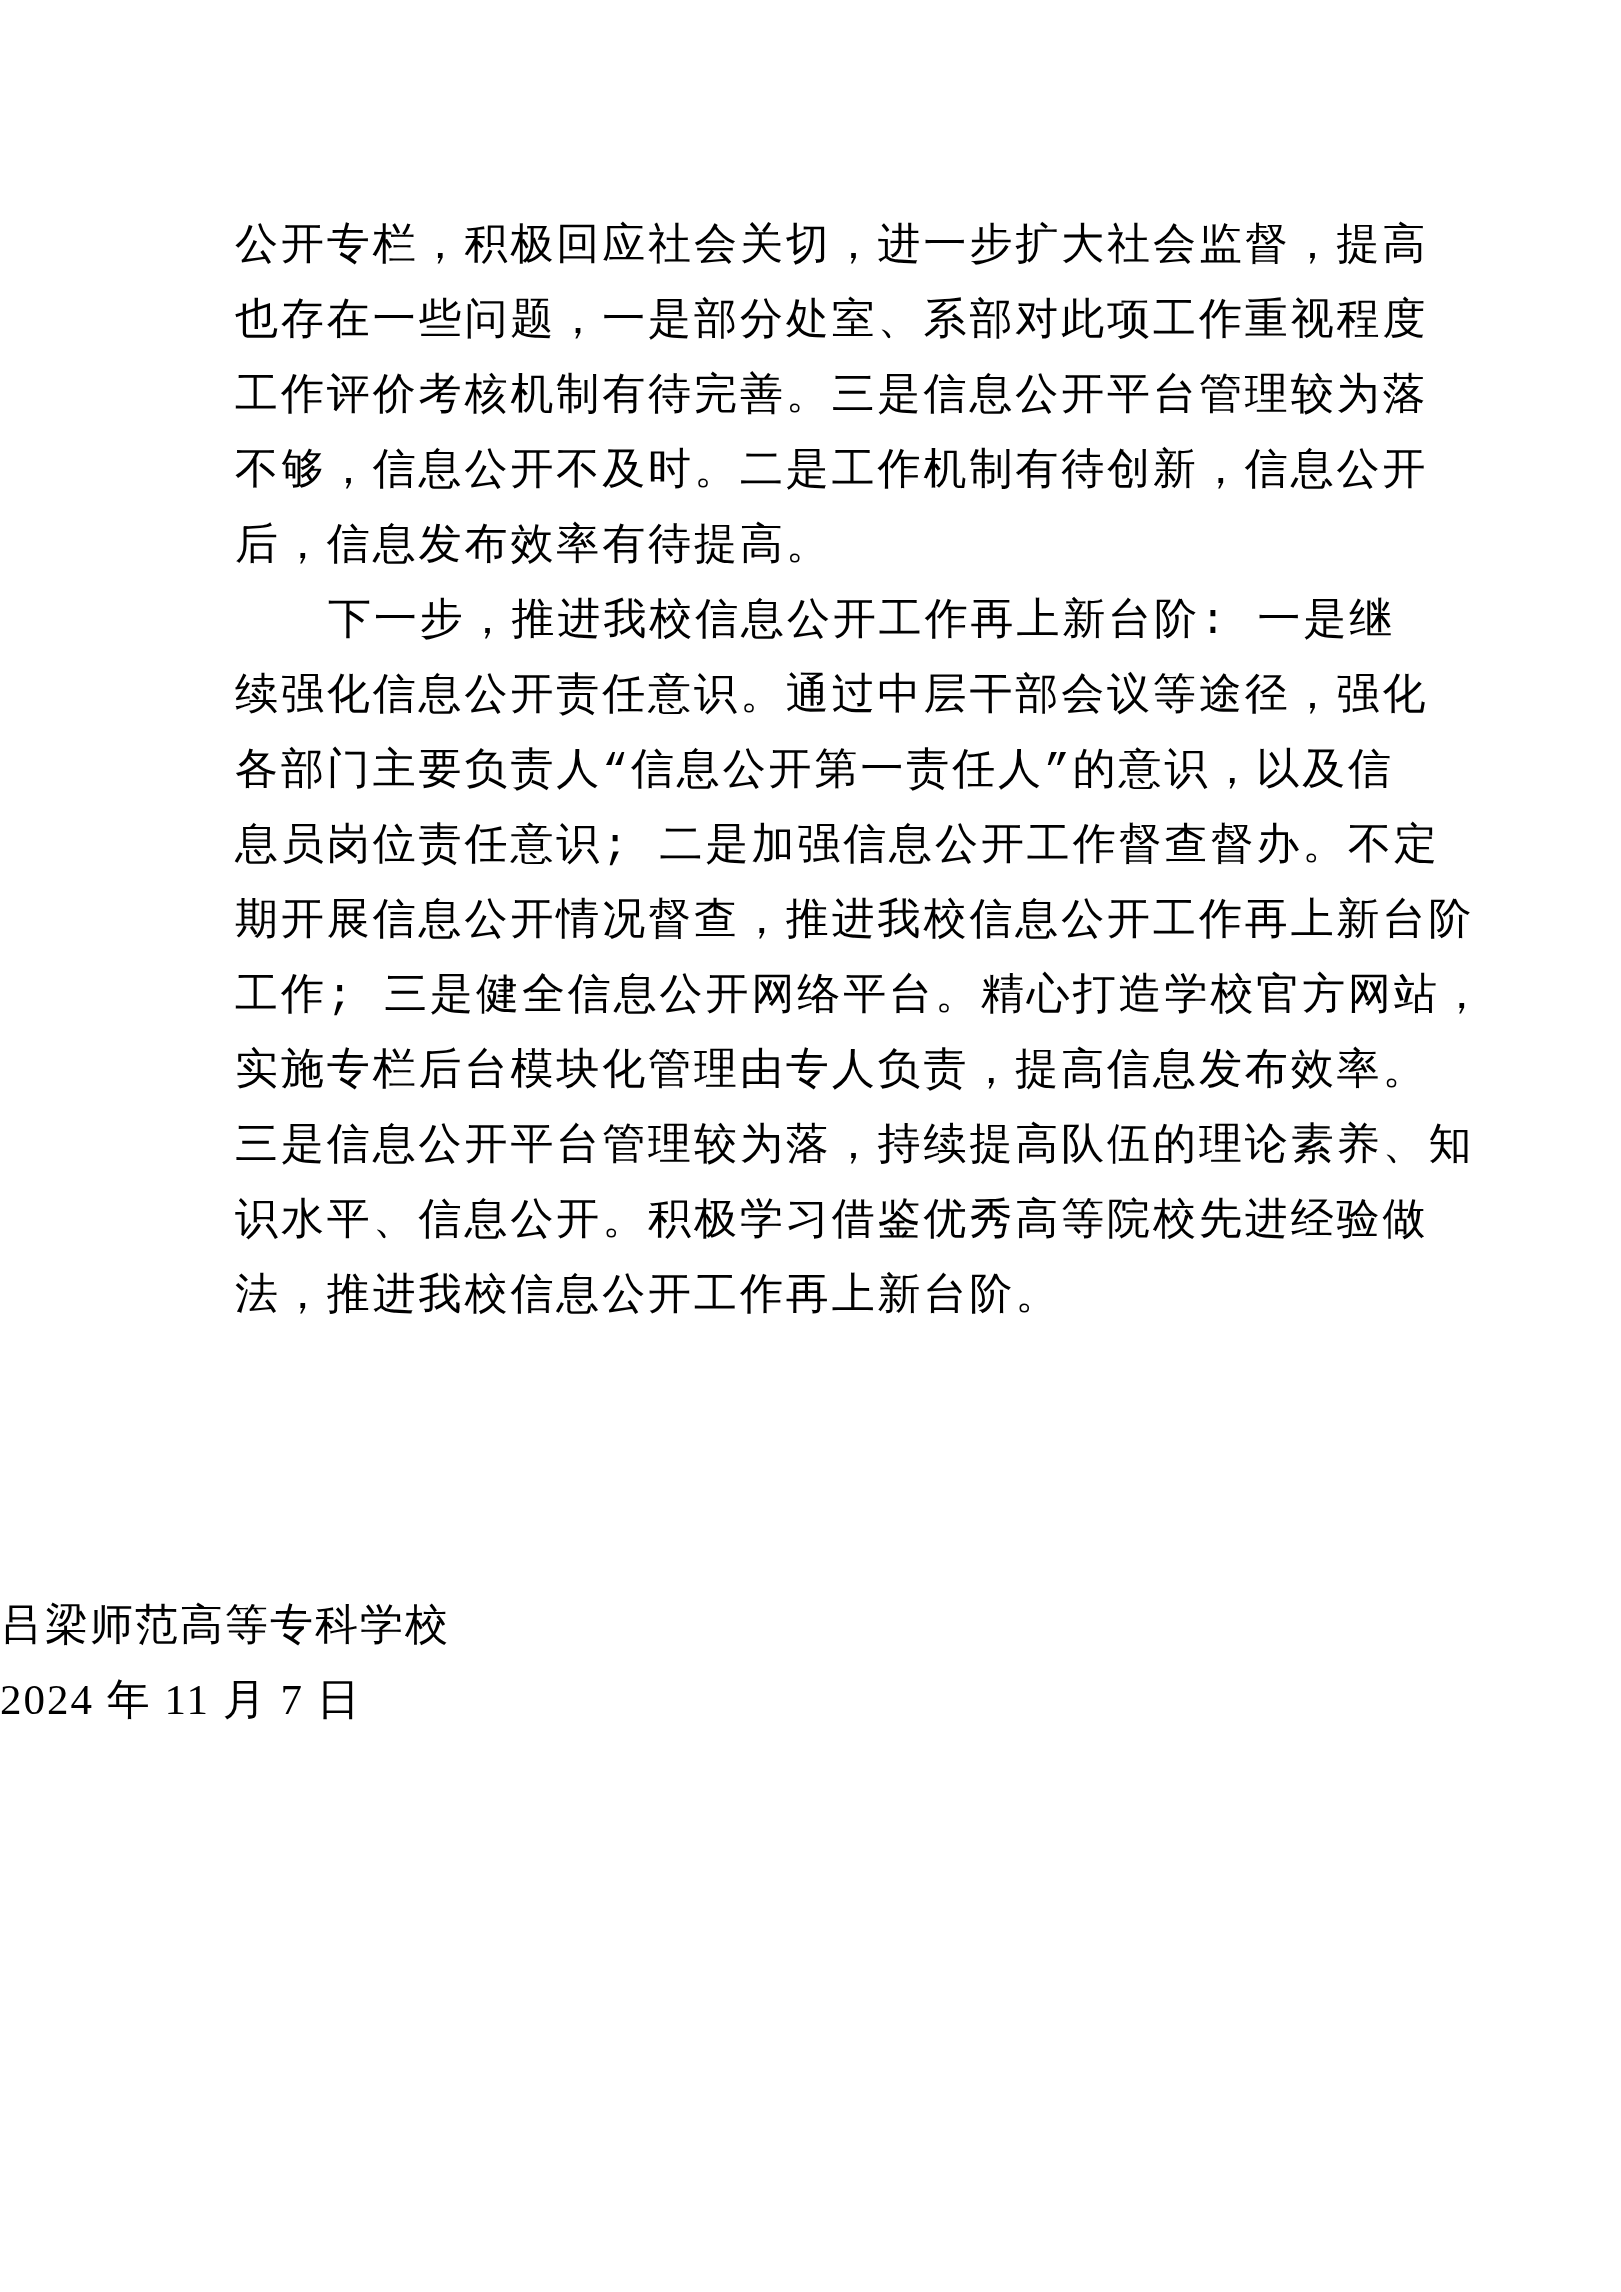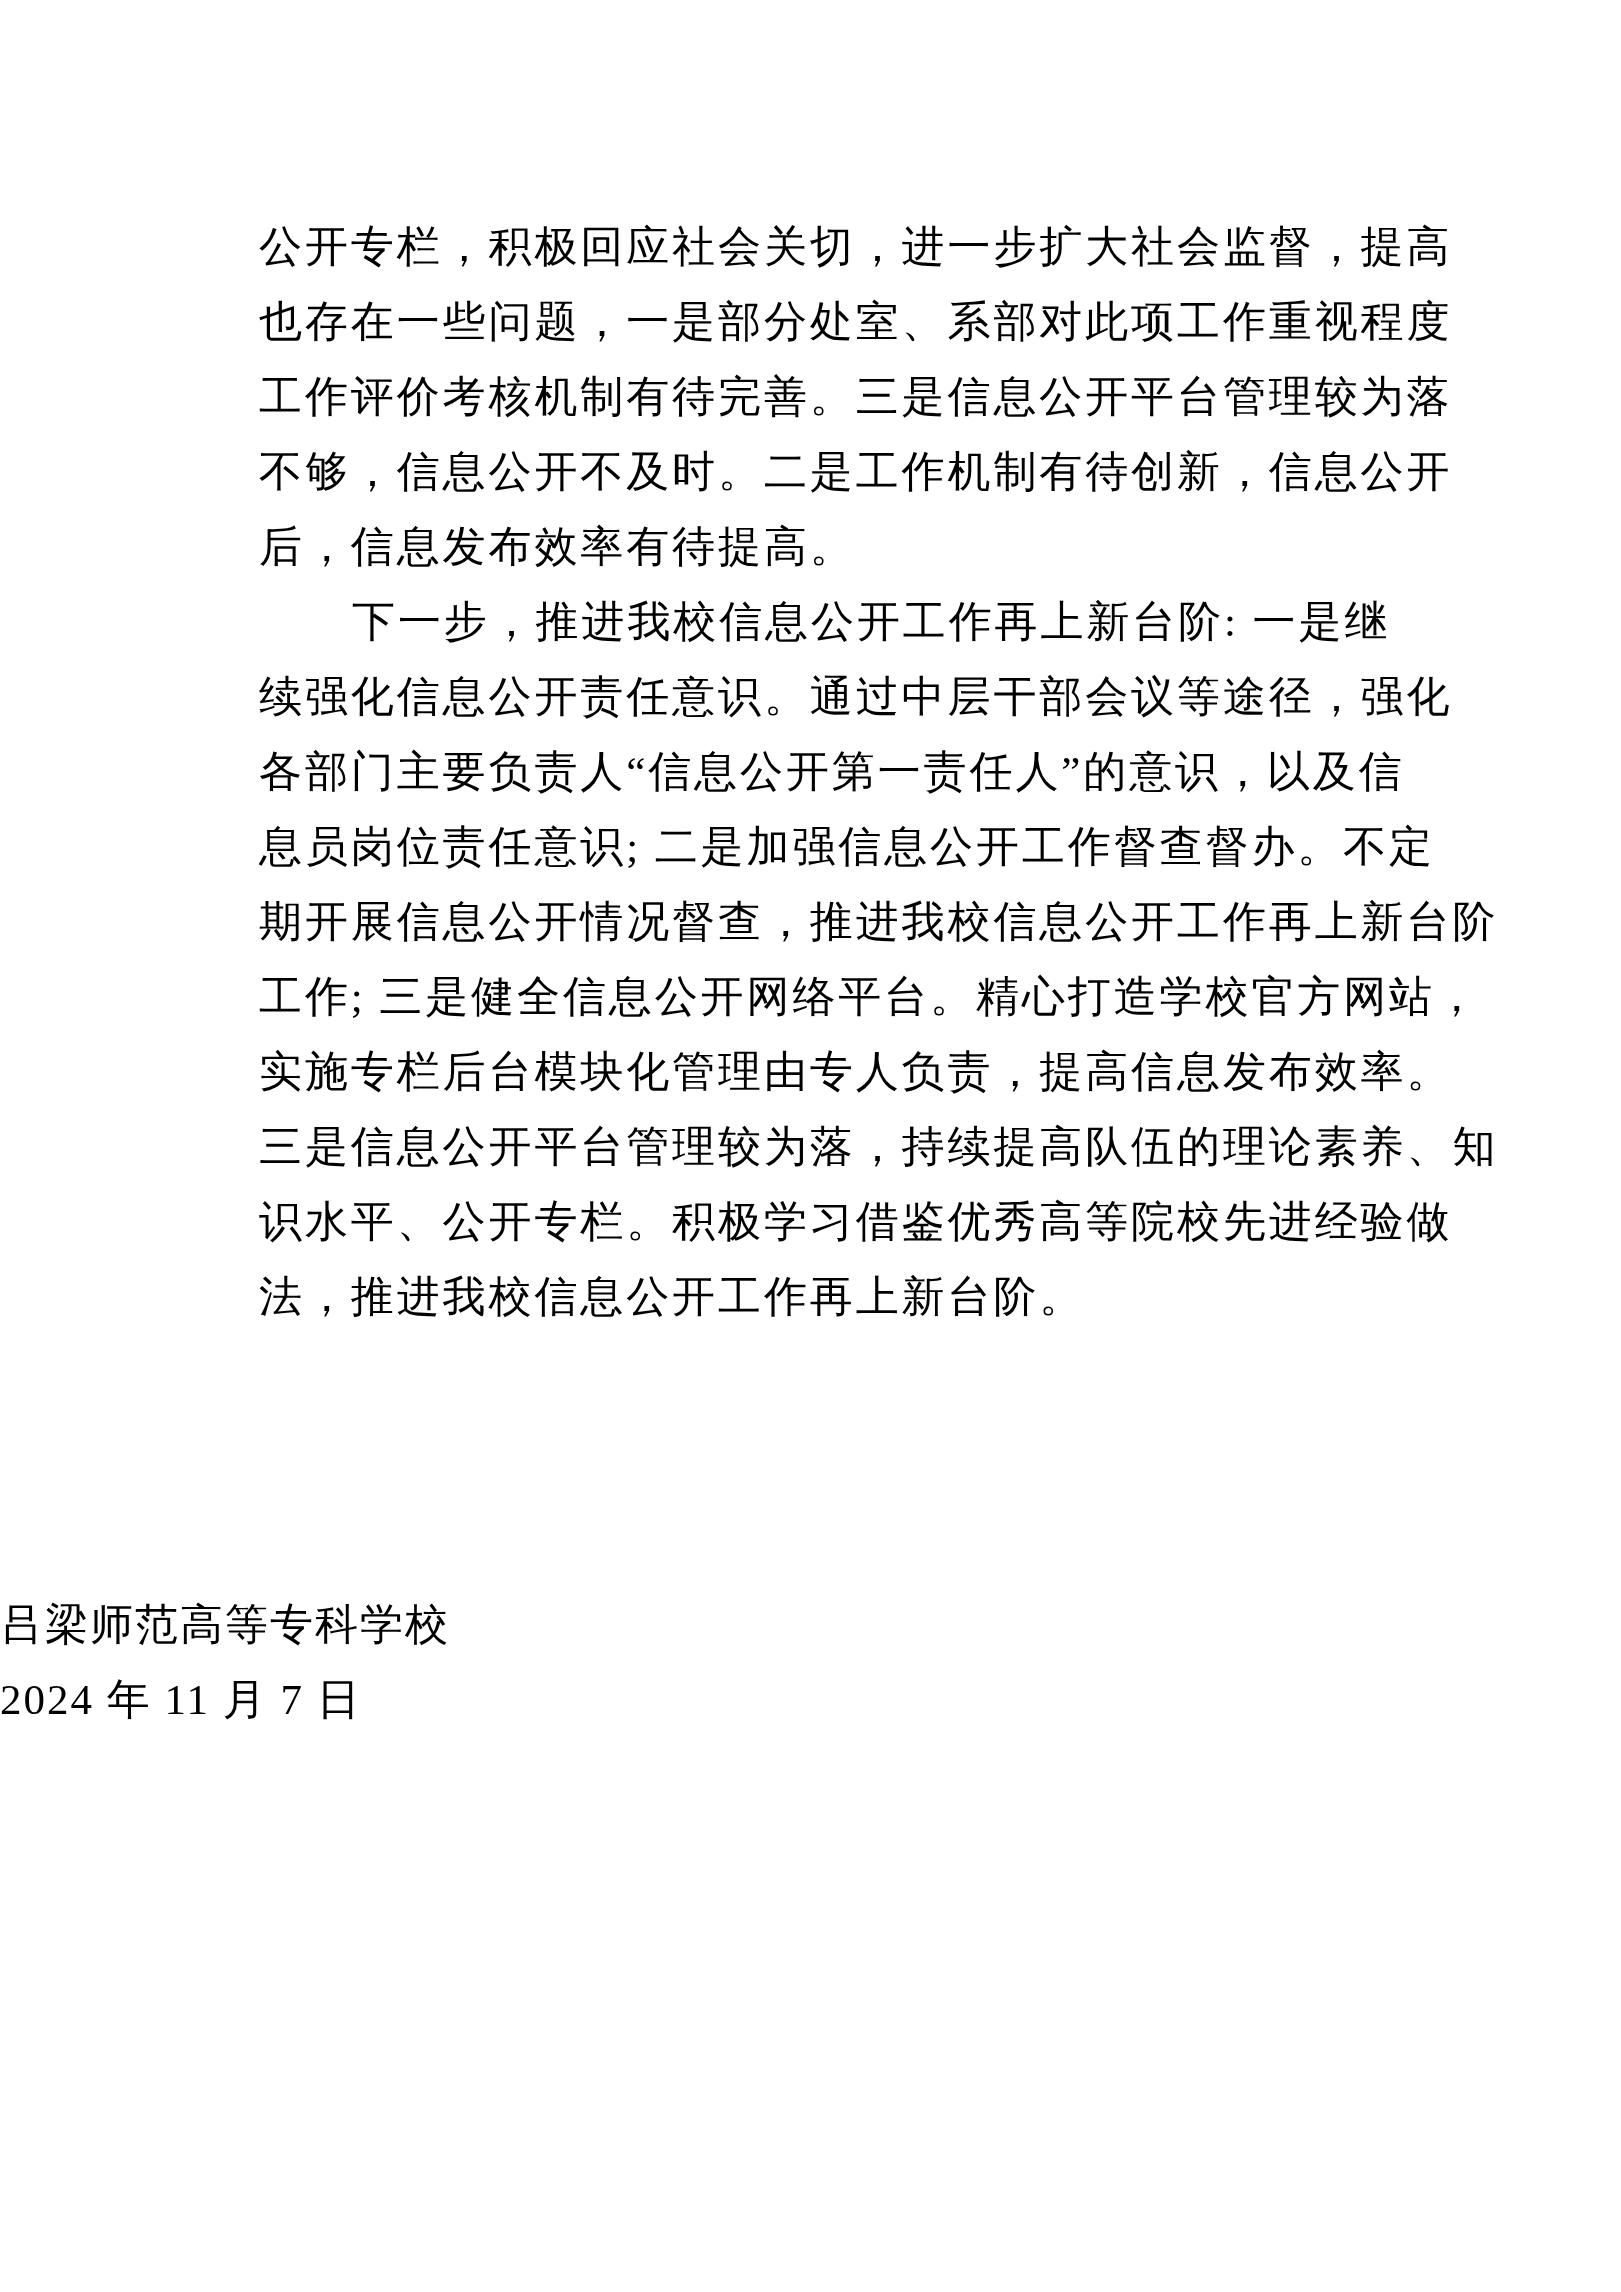--- a/index.html
+++ b/index.html
@@ -21,22 +21,21 @@
     left: 235px;
     top: 209px;
     width: 1230px;
   }
   .line {
     font-size: 43px;
     line-height: 75px;
     height: 75px;
     letter-spacing: 2.9px;
     white-space: nowrap;
-    font-family: Liberation Serif, serif;
-    margin-left: 24px;
+    font-family: Liberation Mono, monospace;
   }
   .line.indent {
     padding-left: 93px;
   }
   .signature-line {
     position: absolute;
     left: 0;
     width: 100%;
     box-sizing: border-box;
     text-align: left;
@@ -65,19 +64,19 @@
       <div class="line">不够，信息公开不及时。二是工作机制有待创新，信息公开</div>
       <div class="line">后，信息发布效率有待提高。</div>
       <div class="line indent">下一步，推进我校信息公开工作再上新台阶: 一是继</div>
       <div class="line">续强化信息公开责任意识。通过中层干部会议等途径，强化</div>
       <div class="line">各部门主要负责人“信息公开第一责任人”的意识，以及信</div>
       <div class="line">息员岗位责任意识; 二是加强信息公开工作督查督办。不定</div>
       <div class="line">期开展信息公开情况督查，推进我校信息公开工作再上新台阶</div>
       <div class="line">工作; 三是健全信息公开网络平台。精心打造学校官方网站，</div>
       <div class="line">实施专栏后台模块化管理由专人负责，提高信息发布效率。</div>
       <div class="line">三是信息公开平台管理较为落，持续提高队伍的理论素养、知</div>
-      <div class="line">识水平、公开专栏。积极学习借鉴优秀高等院校先进经验做</div>
+      <div class="line">识水平、信息公开。积极学习借鉴优秀高等院校先进经验做</div>
       <div class="line">法，推进我校信息公开工作再上新台阶。</div>
     </div>
   <div class="signature-line sig-org">吕梁师范高等专科学校</div>
   <div class="signature-line sig-date">2024 年 11 月 7 日</div>
 </div>
 
 
 </body></html>

